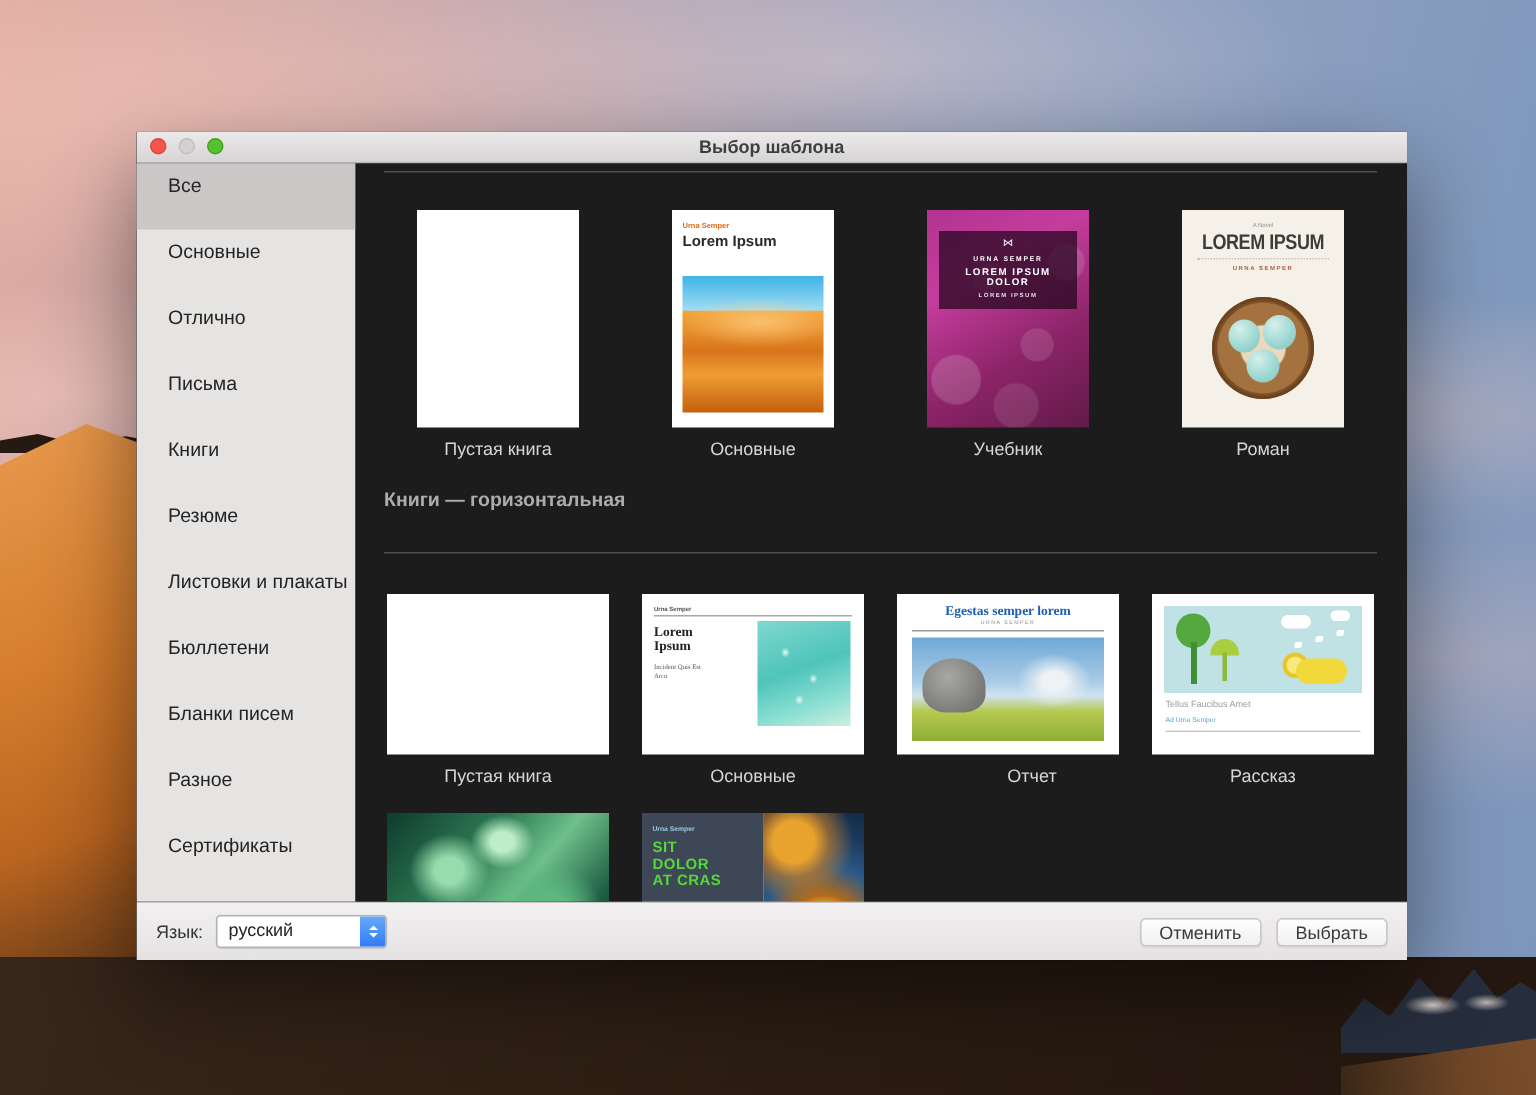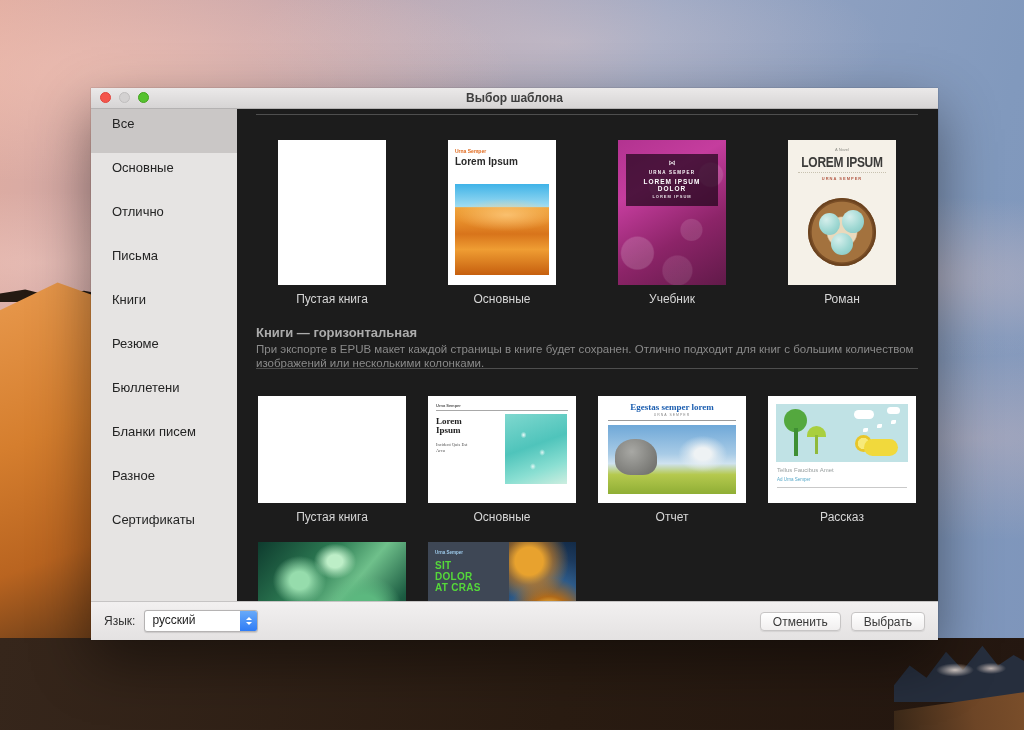--- a/index.html
+++ b/index.html
@@ -194,20 +194,21 @@
     </div>
 
     <div class="main">
       <aside class="sidebar">
         <div class="side-item selected">Все</div>
         <div class="side-item">Основные</div>
         <div class="side-item">Отлично</div>
         <div class="side-item">Письма</div>
         <div class="side-item">Книги</div>
         <div class="side-item">Резюме</div>
+        <div class="side-item">Листовки и плакаты</div>
         <div class="side-item">Бюллетени</div>
         <div class="side-item">Бланки писем</div>
         <div class="side-item">Разное</div>
         <div class="side-item">Сертификаты</div>
       </aside>
 
       <div class="content">
         <div class="hr hr-top"></div>
 
         <div class="card p" style="left:41px;"></div>
@@ -238,21 +239,20 @@
             <span class="egg e3"></span>
           </div>
         </div>
 
         <div class="tlabel lab1" style="left:10px;">Пустая книга</div>
         <div class="tlabel lab1" style="left:180px;">Основные</div>
         <div class="tlabel lab1" style="left:350px;">Учебник</div>
         <div class="tlabel lab1" style="left:520px;">Роман</div>
 
         <div class="section-title">Книги — горизонтальная</div>
-        <div class="section-desc">При экспорте в EPUB макет каждой страницы в книге будет сохранен. Отлично подходит для книг с большим количеством изображений или несколькими колонками.</div>
         <div class="hr hr-mid"></div>
 
         <div class="card l row2" style="left:21px;"></div>
 
         <div class="card l row2 cov-basic-l" style="left:191px;">
           <div class="brand">Urna Semper</div>
           <div class="tophr"></div>
           <div class="title">Lorem Ipsum</div>
           <div class="sub">Incident Quis Est Arcu</div>
           <div class="photo"></div>
@@ -281,21 +281,21 @@
             <span class="lionhead"></span>
             <span class="lionbody"></span>
           </div>
           <div class="caption">Tellus Faucibus Amet</div>
           <div class="link">Ad Urna Semper</div>
           <div class="rule"></div>
         </div>
 
         <div class="tlabel lab2" style="left:10px;">Пустая книга</div>
         <div class="tlabel lab2" style="left:180px;">Основные</div>
-        <div class="tlabel lab2" style="left:350px;">Отчет</div>
+        <div class="tlabel lab2" style="left:366px;">Отчет</div>
         <div class="tlabel lab2" style="left:520px;">Рассказ</div>
 
         <div class="card l row3 cov-leaves" style="left:21px;"></div>
         <div class="card l row3 cov-sit" style="left:191px;">
           <div class="panel">
             <div class="brand">Urna Semper</div>
             <div class="big">SIT DOLOR AT CRAS</div>
           </div>
           <div class="abstract"></div>
         </div>

